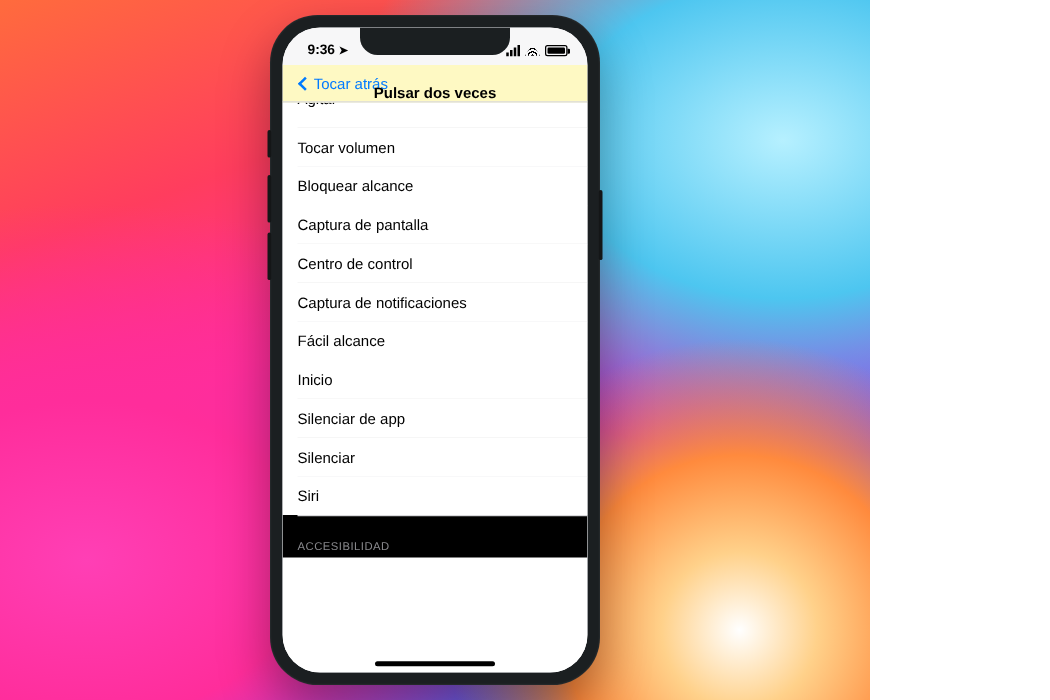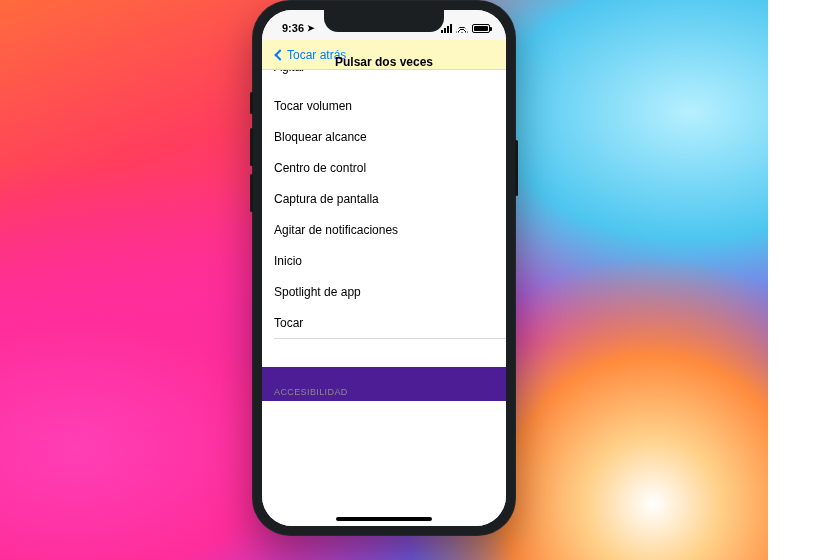--- a/index.html
+++ b/index.html
@@ -1,24 +1,24 @@
 <!DOCTYPE html>
 <html><head>
 <meta charset="utf-8">
 <style>
   * { margin: 0; padding: 0; box-sizing: border-box; }
   html, body { width: 840px; height: 560px; overflow: hidden; font-family: -apple-system, "Helvetica Neue", Arial, sans-serif; }
   .wallpaper {
-    width: 768px; height: 560px; position: relative;
+    width: 696px; height: 560px; position: relative;
     background:
       radial-gradient(circle at 85% 90%, #ffffff 0%, #ffd18a 8%, #ff8a3d 18%, rgba(255,138,61,0) 30%),
       radial-gradient(ellipse at 90% 20%, #b6f0ff 0%, #4dc6f0 20%, rgba(77,198,240,0) 40%),
       radial-gradient(ellipse at 10% 80%, #ff3fb5 0%, #ff2d9b 20%, rgba(255,45,155,0) 45%),
       linear-gradient(160deg, #ff6b3d 0%, #ff3d5e 25%, #ff2d9b 45%, #b82dd6 65%, #3d6bff 85%, #2d4bcf 100%);
-    display: flex; justify-content: center;
+    display: flex; align-items: center; justify-content: center;
   }
   .phone {
     width: 264px; height: 536px; background: #1b1f21; border-radius: 38px;
     box-shadow: 0 18px 40px rgba(0,0,0,0.35), inset 0 0 2px rgba(255,255,255,0.15);
     padding: 10px; position: relative;
   }
   .side-btn { position: absolute; background: #141617; border-radius: 2px; }
   .sb-left1 { left: -2px; top: 92px; width: 3px; height: 22px; }
   .sb-left2 { left: -2px; top: 128px; width: 3px; height: 38px; }
   .sb-left3 { left: -2px; top: 174px; width: 3px; height: 38px; }
@@ -75,21 +75,21 @@
   .row.cut-top span { margin-top: -10px; }
   .row::after {
     content: ""; position: absolute; left: 12px; right: 0; bottom: 0;
     height: 0.5px; background: #d9d9dc;
   }
   .row.last::after { left: 0; }
   .check { color: #007aff; font-size: 14px; font-weight: 600; }
   .section-header {
     height: 34px; display: flex; align-items: flex-end;
     padding: 0 12px 4px; font-size: 9px; letter-spacing: 0.4px;
-    color: #8a8a8e; background: #4c1d95; text-transform: uppercase; margin-top: 29px;
+    color: #8a8a8e; background: #000000; text-transform: uppercase;
   }
   .home-indicator {
     position: absolute; bottom: 5px; left: 50%; transform: translateX(-50%);
     width: 96px; height: 4px; background: #000; border-radius: 3px; z-index: 25;
   }
 </style>
 </head>
 <body>
 
 <div class="wallpaper">
@@ -132,36 +132,42 @@
         <div class="row cut-top">
           <span>Agitar</span>
         </div>
         <div class="row">
           <span>Tocar volumen</span>
         </div>
         <div class="row">
           <span>Bloquear alcance</span>
         </div>
         <div class="row">
+          <span>Captura de pantalla</span>
+        </div>
+        <div class="row">
           <span>Centro de control</span>
         </div>
         <div class="row">
-          <span>Captura de pantalla</span>
+          <span>Captura de notificaciones</span>
         </div>
         <div class="row">
-          <span>Agitar de notificaciones</span>
+          <span>Fácil alcance</span>
         </div>
         <div class="row">
           <span>Inicio</span>
         </div>
         <div class="row">
-          <span>Spotlight de app</span>
+          <span>Silenciar de app</span>
         </div>
         <div class="row">
-          <span>Tocar</span>
+          <span>Silenciar</span>
+        </div>
+        <div class="row">
+          <span>Siri</span>
         </div>
 
         <div class="section-header">ACCESIBILIDAD</div>
 
 
       </div>
 
       <div class="home-indicator"></div>
     </div>
   </div>

